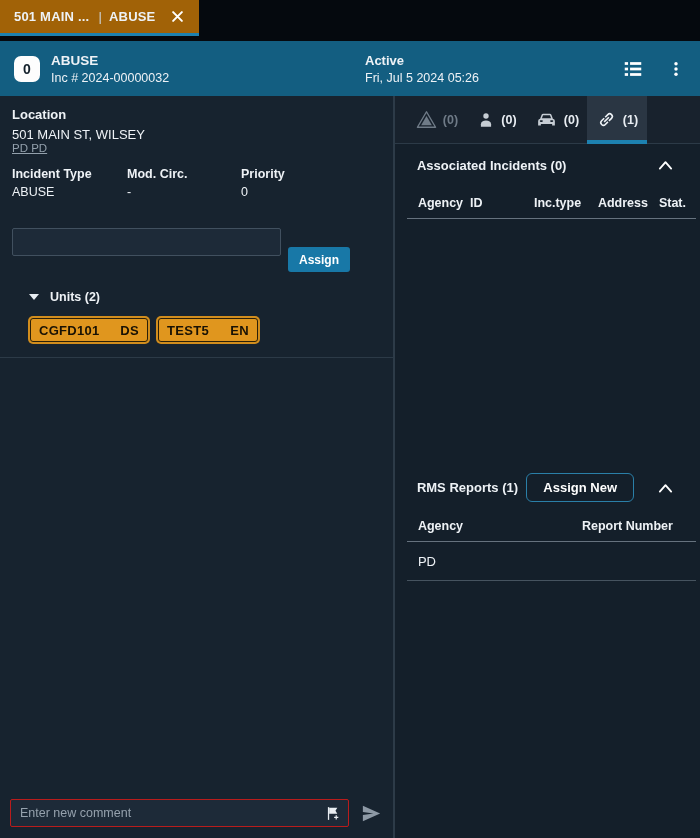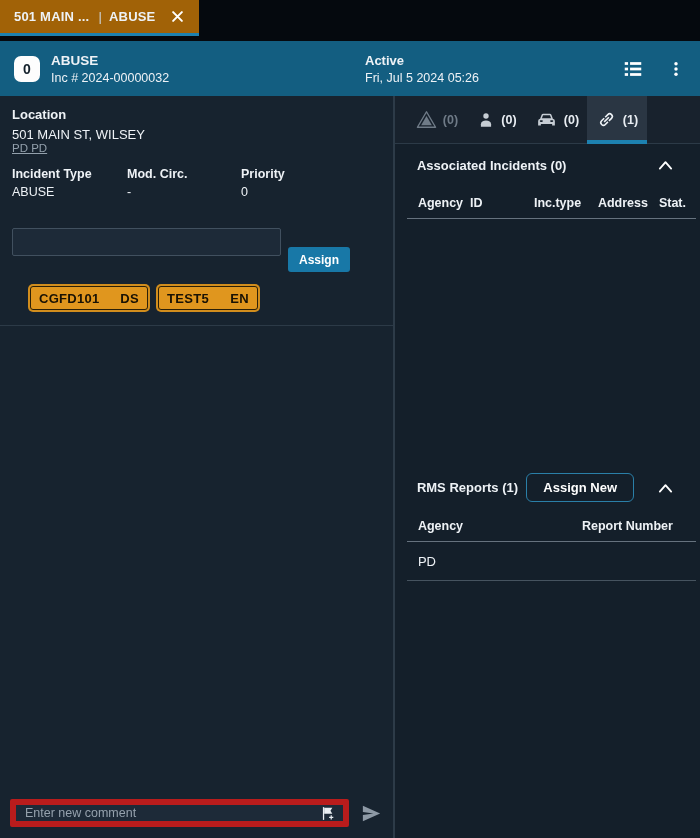--- a/index.html
+++ b/index.html
@@ -58,21 +58,21 @@
   .chip { height:24px; display:flex; align-items:center; justify-content:space-between;
           padding:0 8px; background:#e0961e; border:1px solid #2b2008;
           box-shadow:0 0 0 2px #d18d1d; border-radius:3px; color:#191204;
           font-weight:800; font-size:13px; letter-spacing:.3px; cursor:pointer; }
   .chip-1 { width:118px; } .chip-2 { width:100px; }
   .lp-divider { margin-top:15px; height:1px; background:#2c3a47; }
 
   .comment-bar { position:absolute; left:10px; right:8px; bottom:11px;
                  display:flex; align-items:center; gap:9px; }
   .comment-box { flex:1; height:28px; display:flex; align-items:center; gap:4px;
-                 background:#1d2a38; border:6px solid #b91c1c; border-radius:2px;
+                 background:#1d2a38; border:1px solid #b91c1c; border-radius:2px;
                  padding:0 5px 0 9px; }
   .comment-input { flex:1; background:transparent; border:none; outline:none;
                    color:#dfe5ea; font-size:12.5px; font-family:"Liberation Sans", sans-serif; }
   .comment-input::placeholder { color:#95a1ad; }
 
   
   .rtabs { height:48px; background:#18222d; display:flex; padding-left:12px;
            border-bottom:1px solid #2c3a47; }
   .rtab { width:60px; display:flex; align-items:center; justify-content:center; gap:6px;
           position:relative; cursor:pointer; }
@@ -170,20 +170,26 @@
             <div class="f-label">Priority</div>
             <div class="f-value">0</div>
           </div>
         </div>
 
         <div class="assign-row">
           <input class="assign-input" type="text" value="" style="">
           <button class="assign-btn">Assign</button>
         </div>
 
+        <div class="units-row">
+          <svg width="10" height="6" viewBox="0 0 10 6">
+            <path d="M0 0 H10 L5 6 Z" fill="#e8edf2"></path>
+          </svg>
+          <span class="units-label">Units (2)</span>
+        </div>
 
         <div class="chips">
           <div class="chip chip-1">
             <span>CGFD101</span>
             <span>DS</span>
           </div>
           <div class="chip chip-2">
             <span>TEST5</span>
             <span>EN</span>
           </div>

